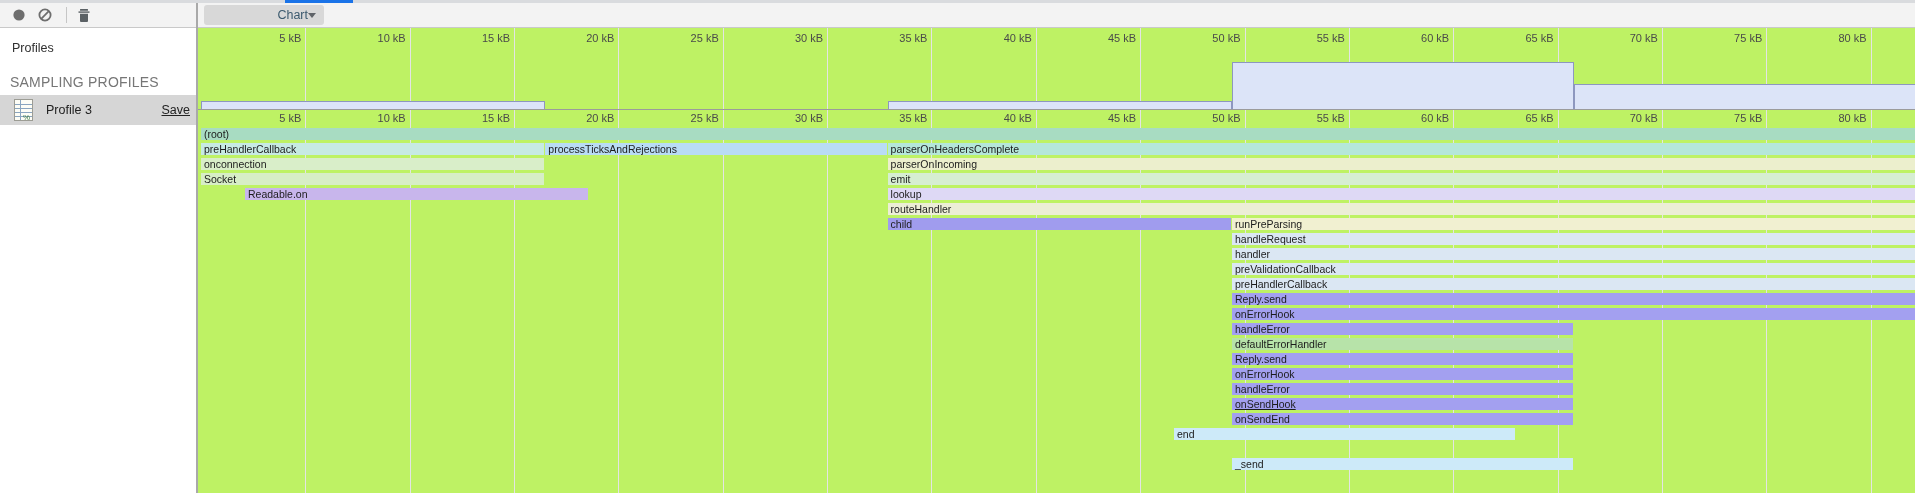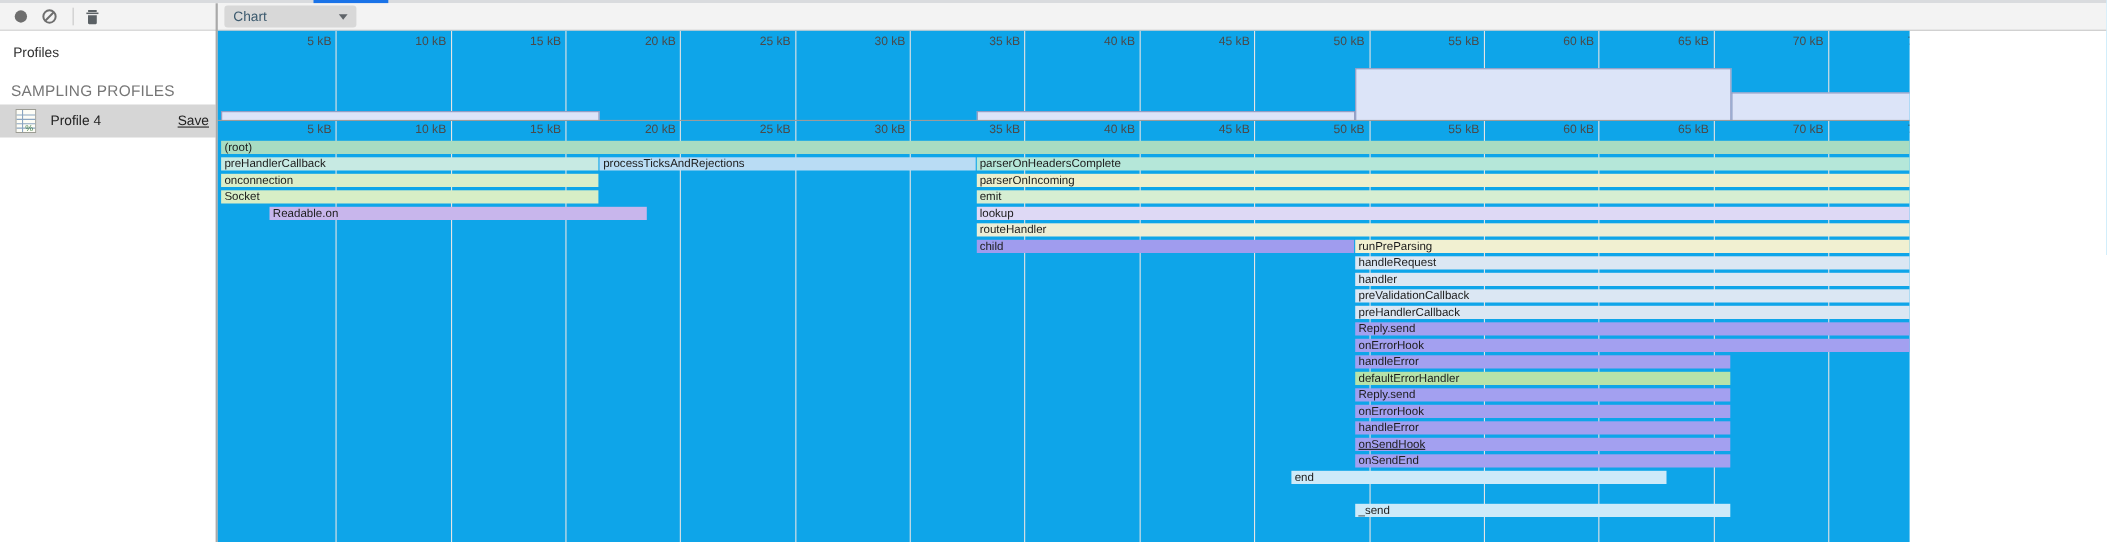--- a/index.html
+++ b/index.html
@@ -13,38 +13,38 @@
 
   
   #toolbar { position:absolute; left:0; top:3px; width:1915px; height:25px;
              background:#f3f3f3; border-bottom:1px solid #c9c9c9;
              display:flex; align-items:center; }
   .tb-btn { width:26px; height:22px; display:flex; align-items:center; justify-content:center; }
   .tb-sep { width:1px; height:16px; background:#c6c6c6; margin:0 4px 0 8px; }
   #toolbar-left { display:flex; align-items:center; width:194px; padding-left:6px; }
   .select-box { margin-left:10px; height:20px; width:120px; background:#d8d8d8; border-radius:3px;
                 display:flex; align-items:center; padding:0 8px; cursor:default; }
-  .select-box .lbl { font-size:12.5px; color:#3c5a6e; flex:1; }
+  .select-box .lbl { font-size:12.5px; color:#3c5a6e; flex:1;text-align:right; }
   .select-arrow { width:0; height:0; border-left:4px solid transparent; border-right:4px solid transparent;
                   border-top:5px solid #5f6368; }
 
   
   #sidebar { position:absolute; left:0; top:28px; width:196px; height:465px; background:#fff; }
   #sidebar-title { margin:13px 0 0 12px; font-size:12.5px; color:#303030; }
   #sidebar-section { margin:19px 0 0 10px; font-size:14px; color:#767676; letter-spacing:.2px; }
   #profile-row { margin-top:5px; height:30px; background:#d6d6d6; display:flex; align-items:center;
                  padding:0 6px 0 14px; cursor:default; }
   #profile-name { font-size:12.5px; color:#222; margin-left:13px; }
   #profile-save { margin-left:auto; font-size:12.5px; color:#222; text-decoration:underline; cursor:pointer; }
 
   #v-divider { position:absolute; left:196px; top:3px; width:2px; height:490px; background:#a9a9a9; }
 
   
-  #chart-root { position:absolute; left:198px; top:28px; width:1538px; height:465px;
-                background:#0ea5e9; overflow:hidden; }
+  #chart-root { position:absolute; left:198px; top:28px; width:1717px; height:465px;
+                background:#bef264; overflow:hidden; }
   .gridline { position:absolute; width:1px; background:#e4e4e4; }
   .tick-label { position:absolute; width:70px; text-align:right; font-size:11px; color:#4a4a4a;
                 height:13px; line-height:13px; }
   #overview-pane { position:absolute; left:0; top:0; width:1717px; height:82px; }
   .ov-step { position:absolute; background:#dce4f8; border:1px solid #8d97bf; border-bottom:none; }
   #ov-baseline { position:absolute; left:0; top:81px; width:1717px; height:1px; background:#9b9b9b; }
   .frame { position:absolute; height:12px; font-size:10.5px; line-height:12px; color:#1c1c1c;
            padding-left:3px; white-space:nowrap; overflow:hidden; cursor:default; }
   .dots { background-image: radial-gradient(rgba(255,255,255,.38) 1px, transparent 1.2px);
           background-size:7px 5px; }
@@ -101,21 +101,21 @@
         <svg width="19" height="22">
           <rect x="0.5" y="0.5" width="18" height="21" fill="#fdfdf6" stroke="#9c9c94"></rect>
           <line x1="6.5" y1="1" x2="6.5" y2="21" stroke="#8aa5c0"></line>
           <line x1="1" y1="5.5" x2="18" y2="5.5" stroke="#8aa5c0"></line>
           <line x1="1" y1="9.5" x2="18" y2="9.5" stroke="#8aa5c0"></line>
           <line x1="1" y1="13.5" x2="18" y2="13.5" stroke="#8aa5c0"></line>
           <line x1="1" y1="17.5" x2="18" y2="17.5" stroke="#8aa5c0"></line>
           <text x="9" y="20.5" font-size="8" fill="#3f7d46" font-family="Liberation Sans, sans-serif">%</text>
         </svg>
       </span>
-      <span id="profile-name">Profile 4</span>
+      <span id="profile-name">Profile 3</span>
       <a id="profile-save">Save</a>
     </div>
   </div>
 
   <div id="v-divider"></div>
 
   <div id="chart-root">
       <div id="overview-pane" style="position: absolute; left: 0px; top: 0px; width: 100%; height: 82px;"></div>
       <div class="gridline" style="left: 107.35px; top: 0px; height: 82px;"></div>
       <div class="tick-label" style="left: 33.35px; top: 4px;">5 kB</div>

